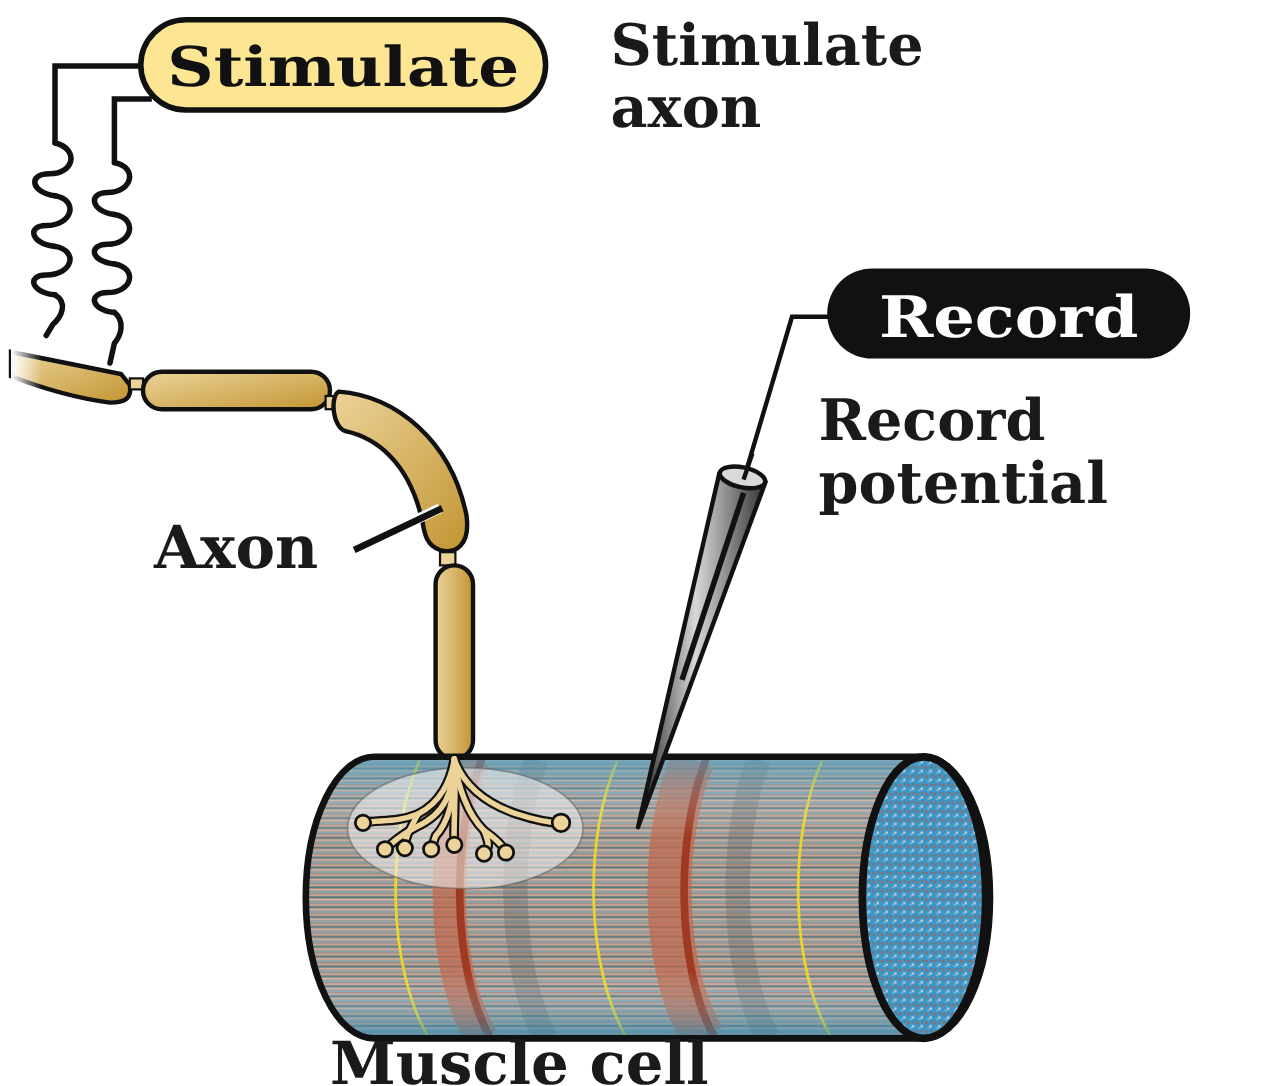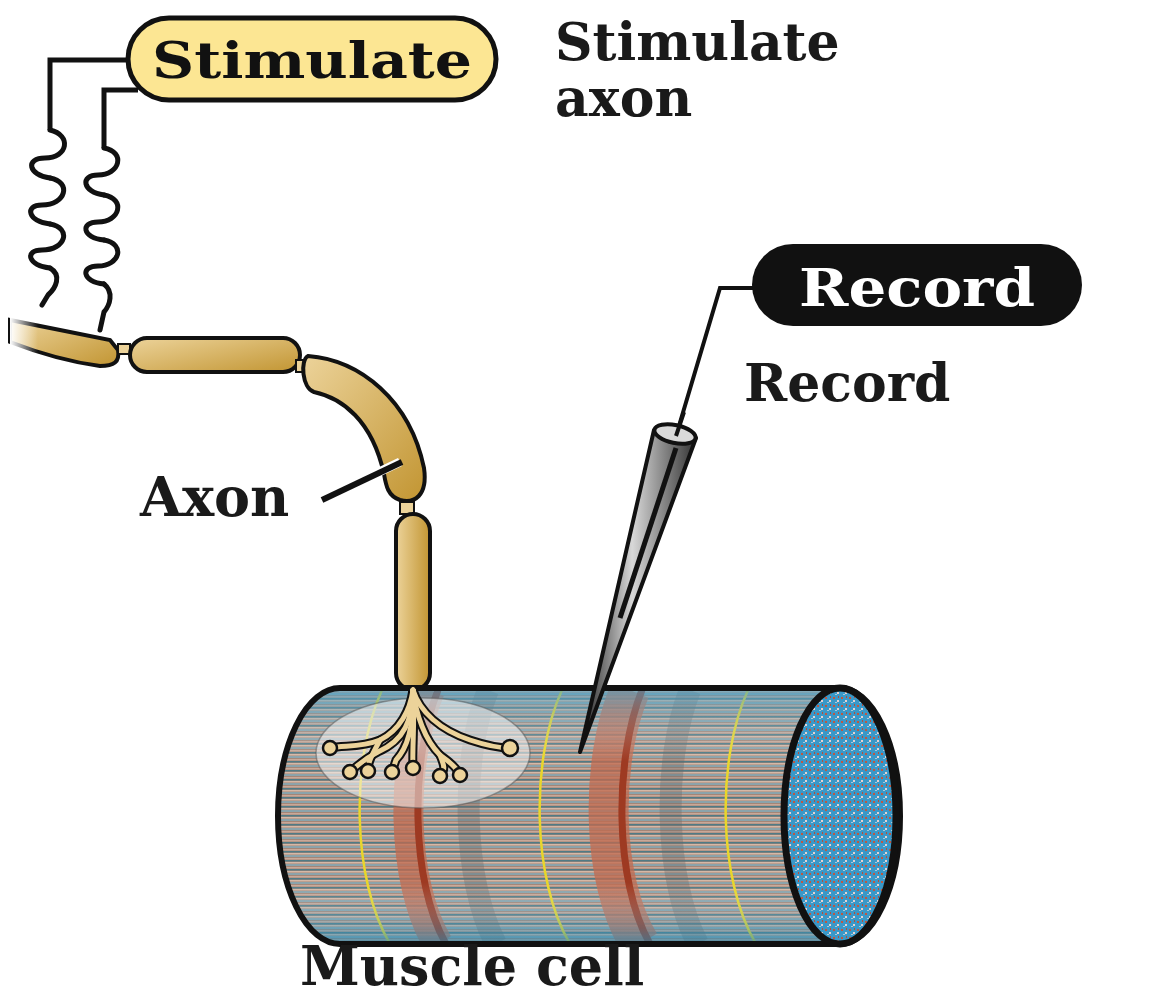--- a/index.html
+++ b/index.html
@@ -173,17 +173,18 @@
   </g>
 </svg>
 
 <div class="lbl" style="left:555px;top:14px;font-size:52px;">
   <div>Stimulate</div>
   <div>axon</div>
 </div>
 
 <div class="lbl" style="left:744px;top:354px;font-size:52px;line-height:1.1;">
   <div>Record</div>
+  <div>potential</div>
 </div>
 
 <div class="lbl" style="left:140px;top:468px;font-size:54px;">Axon</div>
 
 <div class="lbl" style="left:300px;top:918px;font-size:54px;margin-top:19px;">Muscle cell</div>
 
 </body></html>

